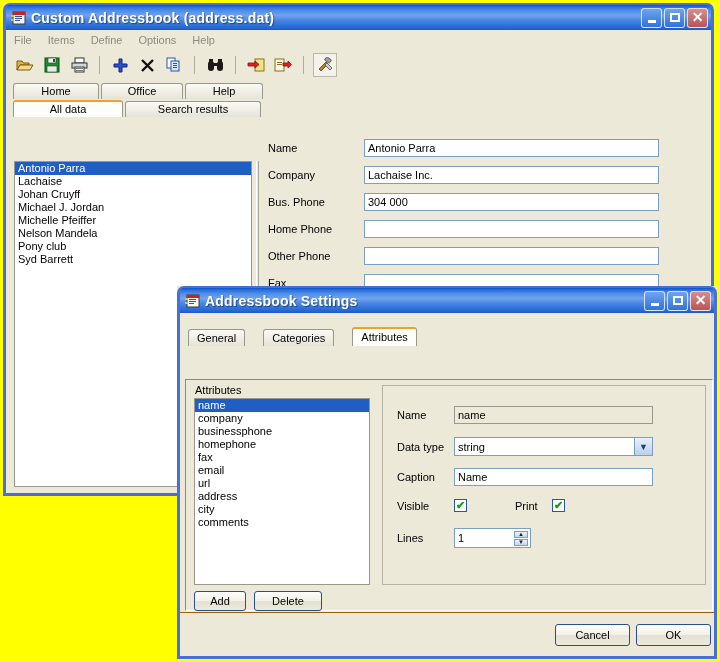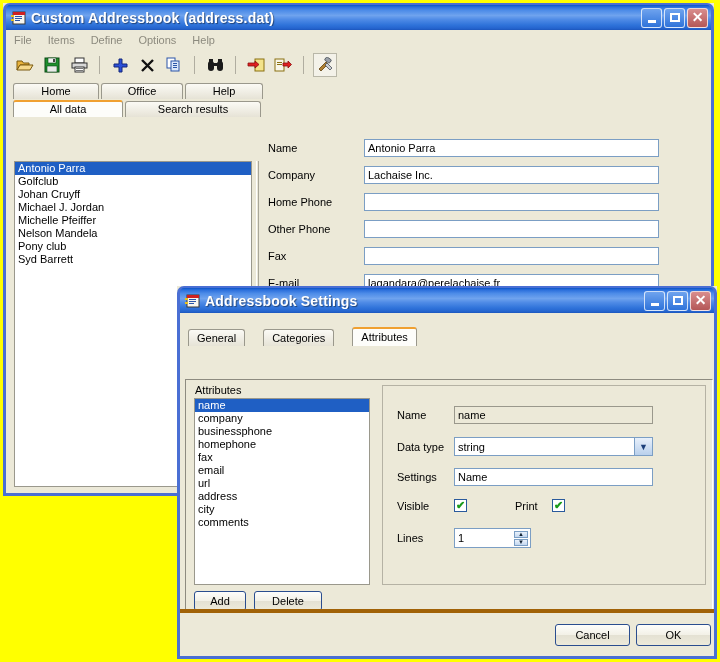--- a/index.html
+++ b/index.html
@@ -194,21 +194,21 @@
   .spin-btns {
     position: absolute; right: 2px; top: 1px; bottom: 1px;
     width: 14px; display: flex; flex-direction: column; justify-content: center; gap: 1px;
   }
   .spin-b {
     height: 7px; border: 1px solid #7b9ec4;
     background: linear-gradient(to bottom, #eaf2fc, #c3d7ef);
     display: flex; align-items: center; justify-content: center;
     font-size: 6px; color: #123; box-sizing: border-box; line-height: 1;
   }
-  .bottombar { background: #ece9d8; border-top: 4px solid #a16207; }
+  .bottombar { background: #ece9d8; border-top: 1px solid #a16207; }
 </style>
 </head>
 <body>
 
 <div id="root">
 
   <div class="window" style="left:3px; top:3px; width:711px; height:493px;">
 
     <div class="titlebar" style="width:711px;">
       <span class="title-icon">
@@ -331,39 +331,43 @@
         <span class="tab" style="width:78px;">Help</span>
       </div>
 
       <div class="tabrow" style="height:18px;">
         <span class="tab active" style="width:110px;">All data</span>
         <span class="tab" style="width:136px;">Search results</span>
       </div>
 
       <div class="listbox" style="position:absolute; left:8px; top:131px; width:238px; height:326px;">
         <div class="row sel">Antonio Parra</div>
-        <div class="row">Golfclub</div>
+        <div class="row">Lachaise</div>
         <div class="row">Johan Cruyff</div>
         <div class="row">Michael J. Jordan</div>
         <div class="row">Michelle Pfeiffer</div>
         <div class="row">Nelson Mandela</div>
         <div class="row">Pony club</div>
         <div class="row">Syd Barrett</div>
       </div>
 
       <div class="splitter" style="left:249px; top:131px; width:6px; height:326px;"></div>
 
       <div style="position:absolute; left:262px; top:104px; width:440px; height:180px;">
         <div class="fieldrow" style="height:27px;">
           <span class="flabel" style="width:96px;">Name</span>
           <span class="finput" style="width:295px; height:18px;">Antonio Parra</span>
         </div>
         <div class="fieldrow" style="height:27px;">
           <span class="flabel" style="width:96px;">Company</span>
           <span class="finput" style="width:295px; height:18px;">Lachaise Inc.</span>
+        </div>
+        <div class="fieldrow" style="height:27px;">
+          <span class="flabel" style="width:96px;">Bus. Phone</span>
+          <span class="finput" style="width:295px; height:18px;">304 000</span>
         </div>
         <div class="fieldrow" style="height:27px;">
           <span class="flabel" style="width:96px;">Home Phone</span>
           <span class="finput" style="width:295px; height:18px;"></span>
         </div>
         <div class="fieldrow" style="height:27px;">
           <span class="flabel" style="width:96px;">Other Phone</span>
           <span class="finput" style="width:295px; height:18px;"></span>
         </div>
         <div class="fieldrow" style="height:27px;">
@@ -441,21 +445,21 @@
 
           <div class="fieldrow" style="position:absolute; left:14px; top:51px;">
             <span class="flabel" style="width:57px;">Data type</span>
             <span class="combo" style="width:199px; height:19px;">
               <span>string</span>
               <span class="arrowbox">▼</span>
             </span>
           </div>
 
           <div class="fieldrow" style="position:absolute; left:14px; top:82px;">
-            <span class="flabel" style="width:57px;">Settings</span>
+            <span class="flabel" style="width:57px;">Caption</span>
             <span class="finput" style="width:199px; height:18px;">Name</span>
           </div>
 
           <div class="fieldrow" style="position:absolute; left:14px; top:113px;">
             <span class="flabel" style="width:57px;">Visible</span>
             <span class="checkbox">
               <span class="ck">✔</span>
             </span>
             <span class="flabel" style="margin-left:48px; width:37px;">Print</span>
             <span class="checkbox">

